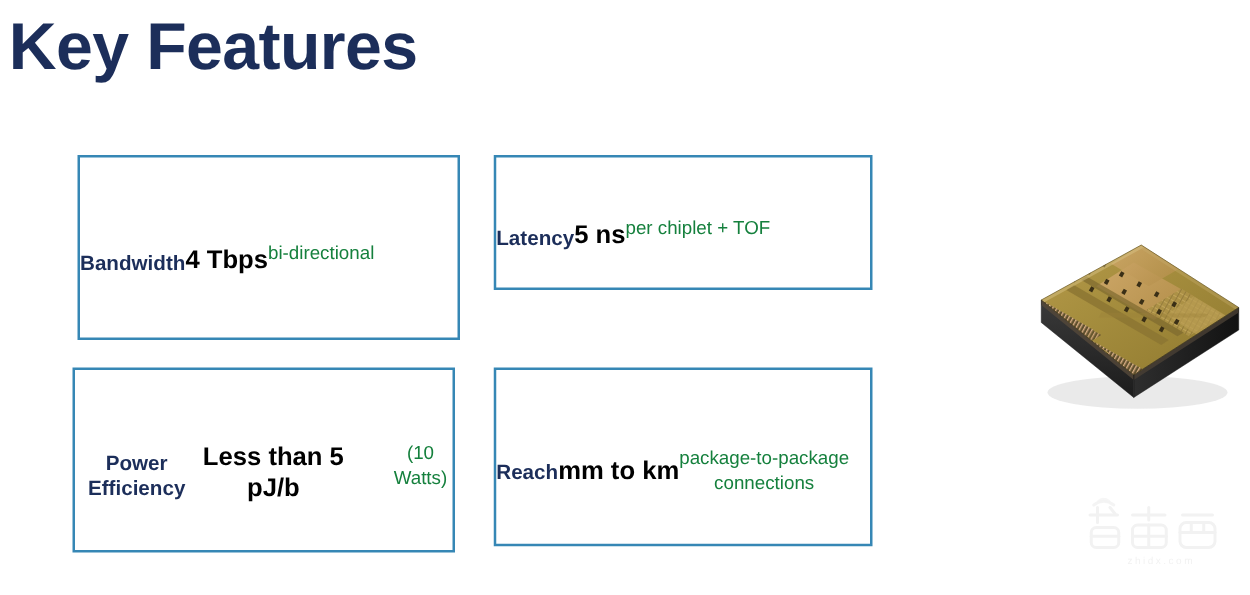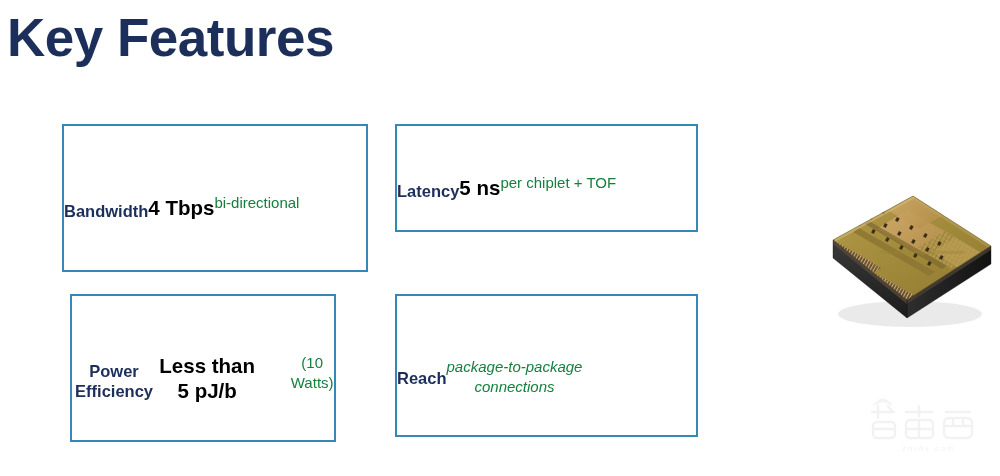--- a/index.html
+++ b/index.html
@@ -55,38 +55,38 @@
   .card-sub {
     color: #15803d;
     font-weight: normal;
     font-size: 15px;
     line-height: 1.32;
   }
 
   
   #card-bandwidth { left: 62px;  top: 124px; width: 306px; height: 148px; }
   #card-latency   { left: 395px; top: 124px; width: 303px; height: 108px; }
-  #card-power     { left: 70px;  top: 294px; width: 266px; height: 148px; }
+  #card-power     { left: 58px;  top: 294px; width: 306px; height: 148px; }
   #card-reach     { left: 395px; top: 294px; width: 303px; height: 143px; }
 
   #card-bandwidth .card-title { margin-top: 27px; }
   #card-bandwidth .card-value { margin-top: 21px; }
   #card-bandwidth .card-sub   { margin-top: 10px; }
 
   #card-latency .card-title { margin-top: 27px; }
   #card-latency .card-value { margin-top: 21px; }
   #card-latency .card-sub   { margin-top: 10px; }
 
   #card-power .card-title { margin-top: 27px; }
   #card-power .card-value { margin-top: 21px; }
   #card-power .card-sub   { margin-top: 10px; margin-left: 32px; }
 
   #card-reach .card-title { margin-top: 27px; }
   #card-reach .card-value { margin-top: 24px; }
-  #card-reach .card-sub   { margin-top: 22px; font-style: italic; }
+  #card-reach .card-sub   { margin-top: 22px; }
 
   
   .chip-figure {
     position: absolute;
     left: 795px;
     top: 188px;
     width: 200px;
     height: 150px;
   }
   .chip-figure svg { display: block; }
@@ -131,20 +131,21 @@
 </div>
 
 <div class="card" id="card-power">
   <div class="card-title">Power Efficiency</div>
   <div class="card-value">Less than 5 pJ/b</div>
   <div class="card-sub">(10 Watts)</div>
 </div>
 
 <div class="card" id="card-reach">
   <div class="card-title">Reach</div>
+  <div class="card-value">mm to km</div>
   <div class="card-sub">
     <div>package-to-package</div>
     <div>connections</div>
   </div>
 </div>
 
 <div class="chip-figure">
   <svg width="200" height="150" viewBox="0 0 200 150" xmlns="http://www.w3.org/2000/svg">
     <defs>
 

